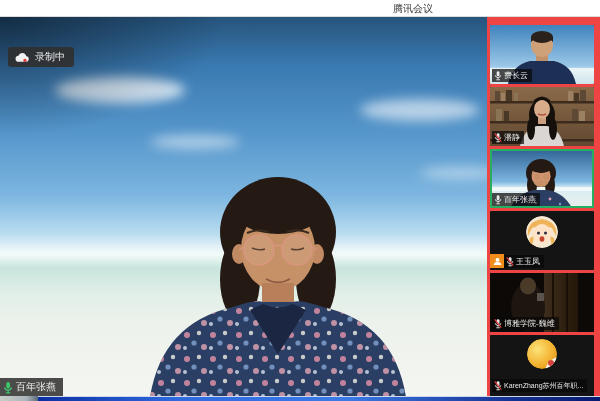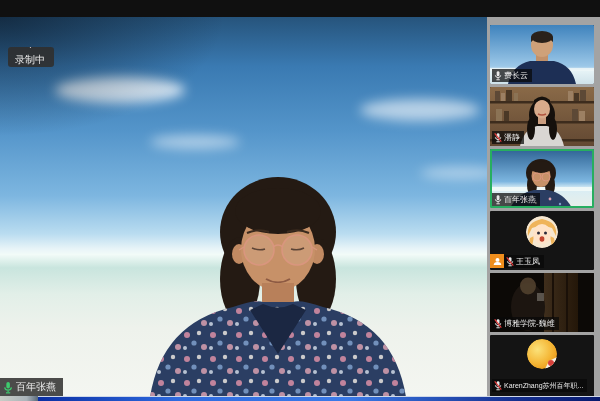--- a/index.html
+++ b/index.html
@@ -20,38 +20,38 @@
     background:radial-gradient(ellipse 320px 170px at 0% 0%,rgba(8,18,30,.60),rgba(8,18,30,0) 70%);}
   .cloud{position:absolute;background:rgba(255,255,255,.75);border-radius:50%;filter:blur(6px);}
   .cloud.c1{left:55px;top:60px;width:130px;height:26px;}
   .cloud.c2{left:360px;top:82px;width:120px;height:22px;background:rgba(255,255,255,.6);}
   .cloud.c3{left:150px;top:118px;width:90px;height:14px;background:rgba(255,255,255,.5);}
   .cloud.c4{left:420px;top:150px;width:80px;height:12px;background:rgba(255,255,255,.45);}
   .person-svg{position:absolute;left:0;top:0;}
 
   
   .rec-badge{position:absolute;left:8px;top:30px;height:20px;display:flex;align-items:center;
-    gap:5px;padding:0 9px 0 7px;background:rgba(48,48,48,.92);border-radius:3px;flex-direction:column;}
+    gap:5px;padding:0 9px 0 7px;background:rgba(48,48,48,.92);border-radius:3px;}
   .rec-badge span{font-size:10px;color:#ededed;}
 
   
   .main-chip{position:absolute;left:0;bottom:1px;display:flex;align-items:center;gap:3px;
     padding:2px 7px 2px 3px;background:rgba(10,10,10,.72);}
   .main-chip span{font-size:10px;color:#f0f0f0;}
 
   
   .bottom-strip{position:absolute;left:0;top:396px;width:600px;height:5px;background:#0a1a5e;}
   .bottom-strip .left-frag{position:absolute;left:0;top:0;width:38px;height:5px;
      background:linear-gradient(90deg,#c9cdc6,#aab4ba 70%,#5a6a7a);}
   .bottom-strip .blue-bar{position:absolute;left:38px;top:0;width:562px;height:5px;
      border-top:1px solid #cfd8e8;box-sizing:border-box;
      background:linear-gradient(90deg,#0b2fa3,#2e6be0 25%,#3a7ae8 55%,#16308f 85%,#081a6e);}
 
   
-  .sidebar{position:absolute;left:487px;top:17px;width:113px;height:380px;background:#a3a3a3;}
+  .sidebar{position:absolute;left:487px;top:17px;width:113px;height:380px;background:#ef4444;}
   .tile{position:absolute;left:3px;width:104px;height:59px;background:#000;overflow:hidden;
         border-radius:1px;}
   .tile.active{outline:2px solid #27ae60;outline-offset:-2px;}
   .t1{top:8px;} .t2{top:70px;text-decoration:underline;} .t3{top:132px;} .t4{top:194px;} .t5{top:256px;text-decoration:underline;} .t6{top:318px;}
 
   .tile .chip{position:absolute;left:2px;bottom:2px;display:flex;align-items:center;gap:2px;
     padding:1px 4px 1px 2px;background:rgba(8,8,8,.72);max-width:97px;overflow:hidden;}
   .tile .chip span{font-size:8px;color:#ececec;white-space:nowrap;}
   .tile .chip.tiny span{font-size:7px;}
   .label-row{position:absolute;left:0;bottom:2px;display:flex;align-items:flex-end;gap:0;text-align:right;}
@@ -62,20 +62,23 @@
   .t6 .avatar{left:37px;top:4px;width:30px;height:30px;}
 
   .mic{color:#e9e9e9;flex:0 0 auto;}
   .mic.green{color:#3ecb6e;}
 </style>
 </head>
 <body>
 
 <div class="window">
 
+  <div class="titlebar">
+    <div class="title">腾讯会议</div>
+  </div>
 
   <div class="main-video">
     <div class="cloud c1"></div>
     <div class="cloud c2"></div>
     <div class="cloud c3"></div>
     <div class="cloud c4"></div>
     <div class="vignette"></div>
 
     <svg class="person-svg" width="487" height="380" viewBox="0 0 487 380">
       <defs>

